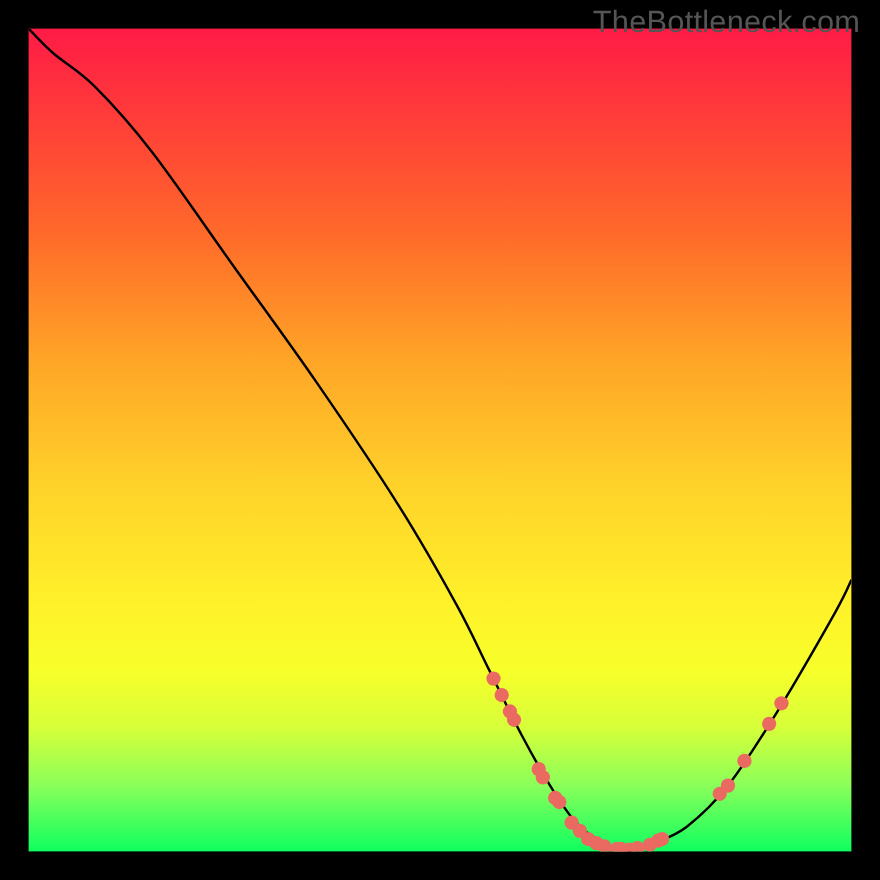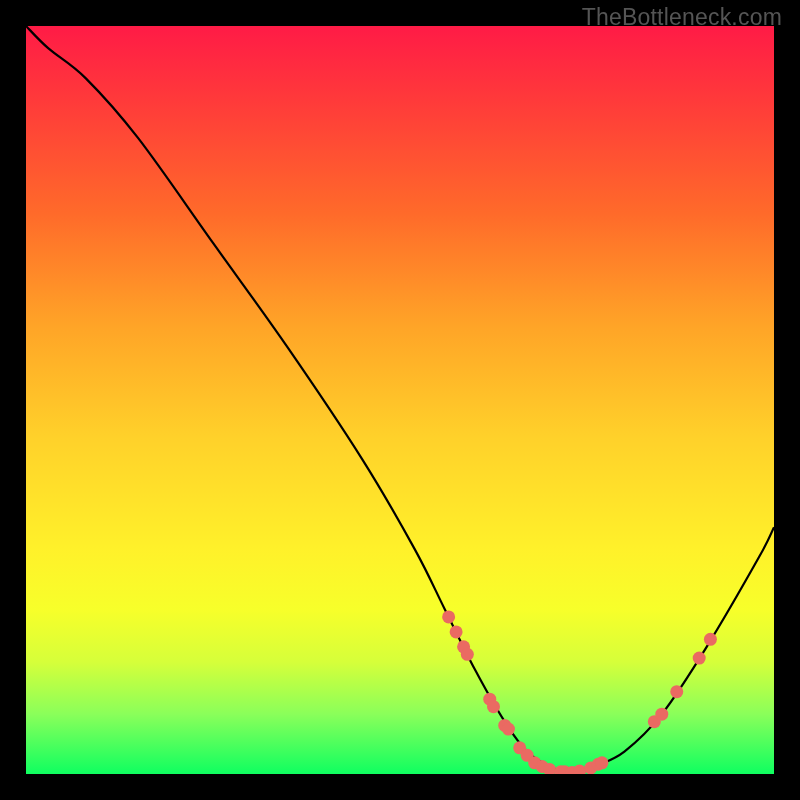--- a/index.html
+++ b/index.html
@@ -9,21 +9,21 @@
     background: #000;
     position: relative;
     overflow: hidden;
     font-family: Arial, sans-serif;
   }
   .watermark {
     position: absolute;
     top: 4px;
     right: 18px;
     color: #555;
-    font-size: 23px;
+    font-size: 28px;
     font-weight: normal;
     letter-spacing: 0.2px;
     z-index: 2;
   }
   .plot {
     position: absolute;
     left: 26px;
     top: 26px;
     width: 748px;
     height: 748px;

